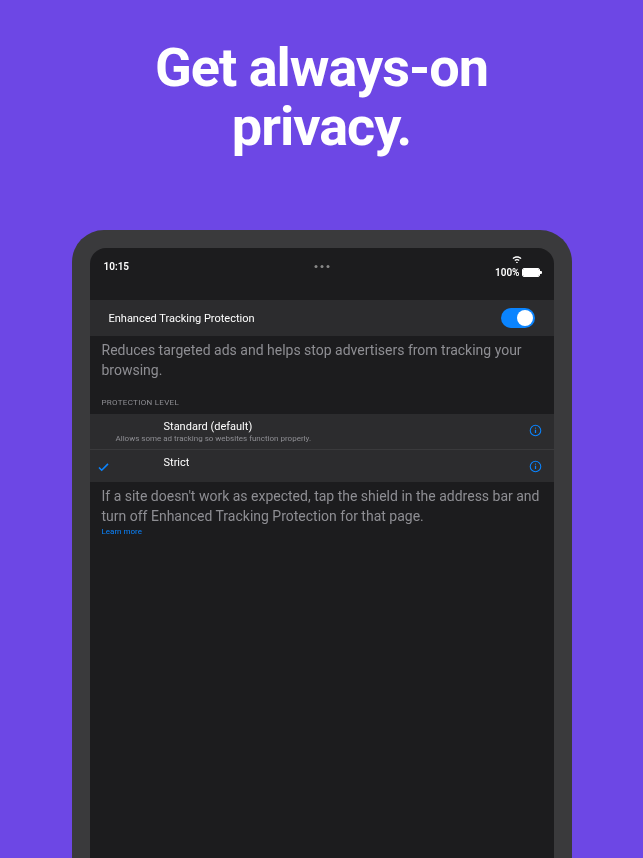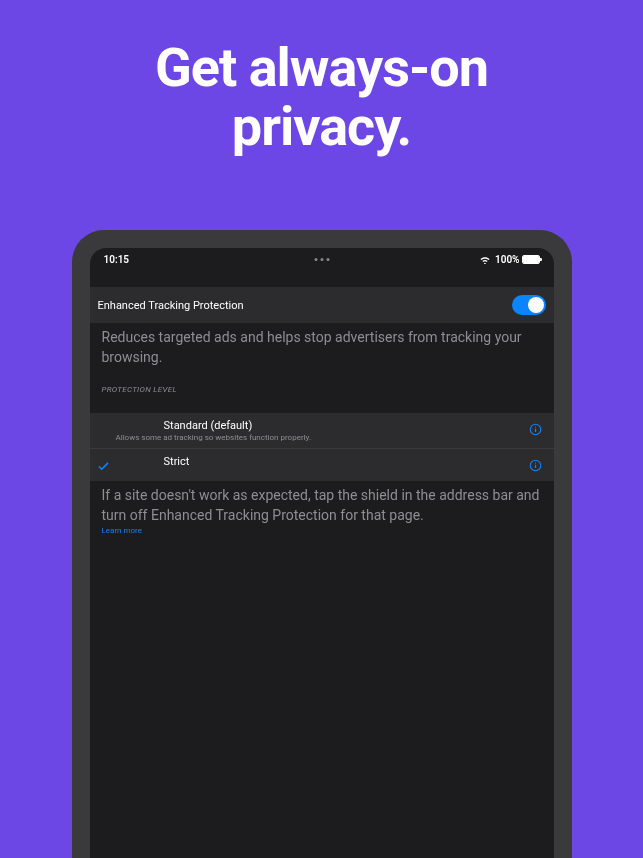--- a/index.html
+++ b/index.html
@@ -68,20 +68,21 @@
     .dot {
       width: 3px;
       height: 3px;
       background: #888;
       border-radius: 50%;
     }
     .status-right {
       display: flex;
       align-items: center;
       gap: 4px;
+      flex-direction: column;
     }
     .wifi-icon {
       width: 12px;
       height: 9px;
     }
     .battery {
       display: flex;
       align-items: center;
       gap: 2px;
     }
@@ -143,21 +144,21 @@
       overflow: hidden;
     }
     .section-gap {
       height: 18px;
     }
     .toggle-row {
       display: flex;
       align-items: center;
       justify-content: space-between;
       background: #2c2c2e;
-      padding: 8px 8px;
+      padding: 8px 19px;
     }
     .toggle-label {
       color: #ffffff;
       font-size: 11px;
     }
     .toggle {
       width: 34px;
       height: 20px;
       background: #0a84ff;
       border-radius: 10px;
@@ -174,24 +175,23 @@
     }
     .footer-text {
       color: #8e8e93;
       font-size: 14px;
       padding: 5px 12px 0 12px;
       line-height: 1.4;
     }
     .section-header {
       color: #8e8e93;
       font-size: 8px;
-      padding: 18px 12px 19px 12px;
+      padding: 18px 12px 7px 12px;
       text-transform: uppercase;
       letter-spacing: 0.3px;
-      font-style: italic;
     }
     .option-row {
       display: flex;
       align-items: flex-start;
       background: #2c2c2e;
       padding: 6px 12px 6px 8px;
     }
     .option-row + .option-row {
       border-top: 0.5px solid #3a3a3c;
     }

